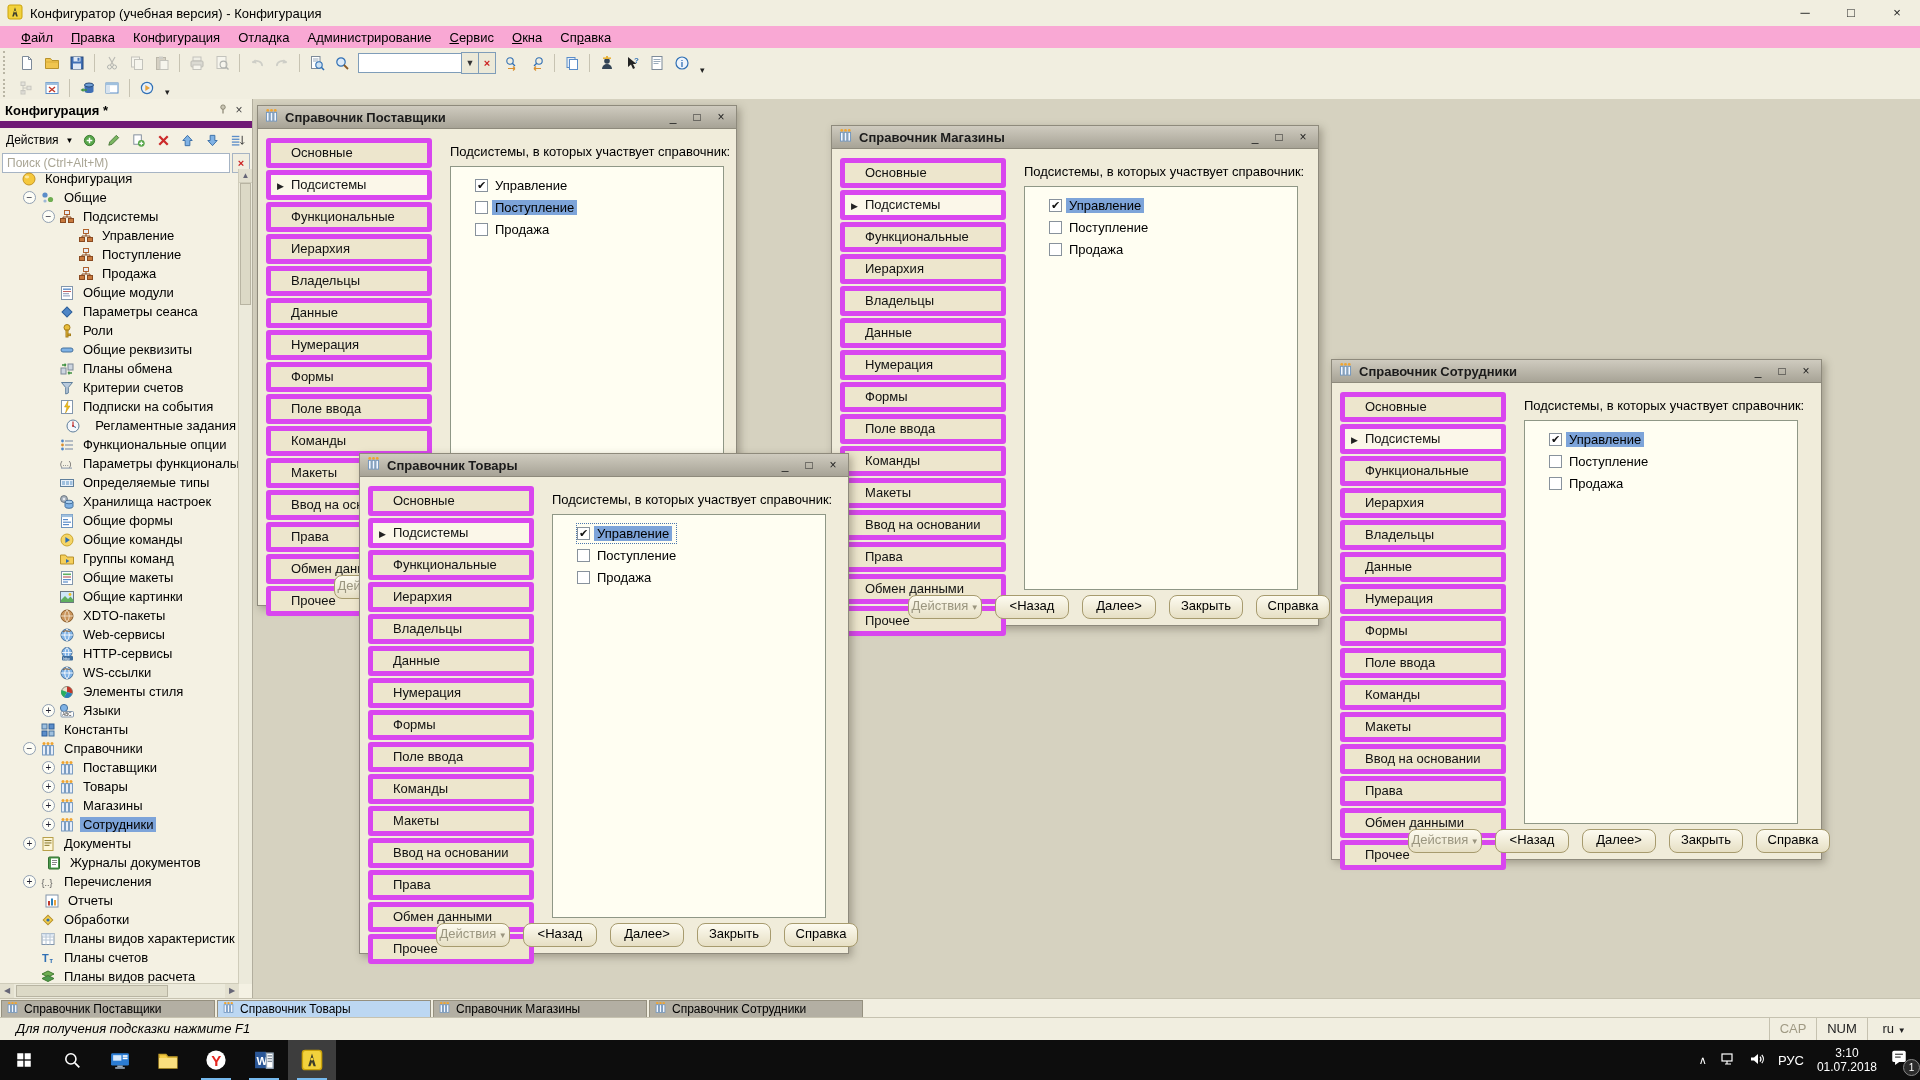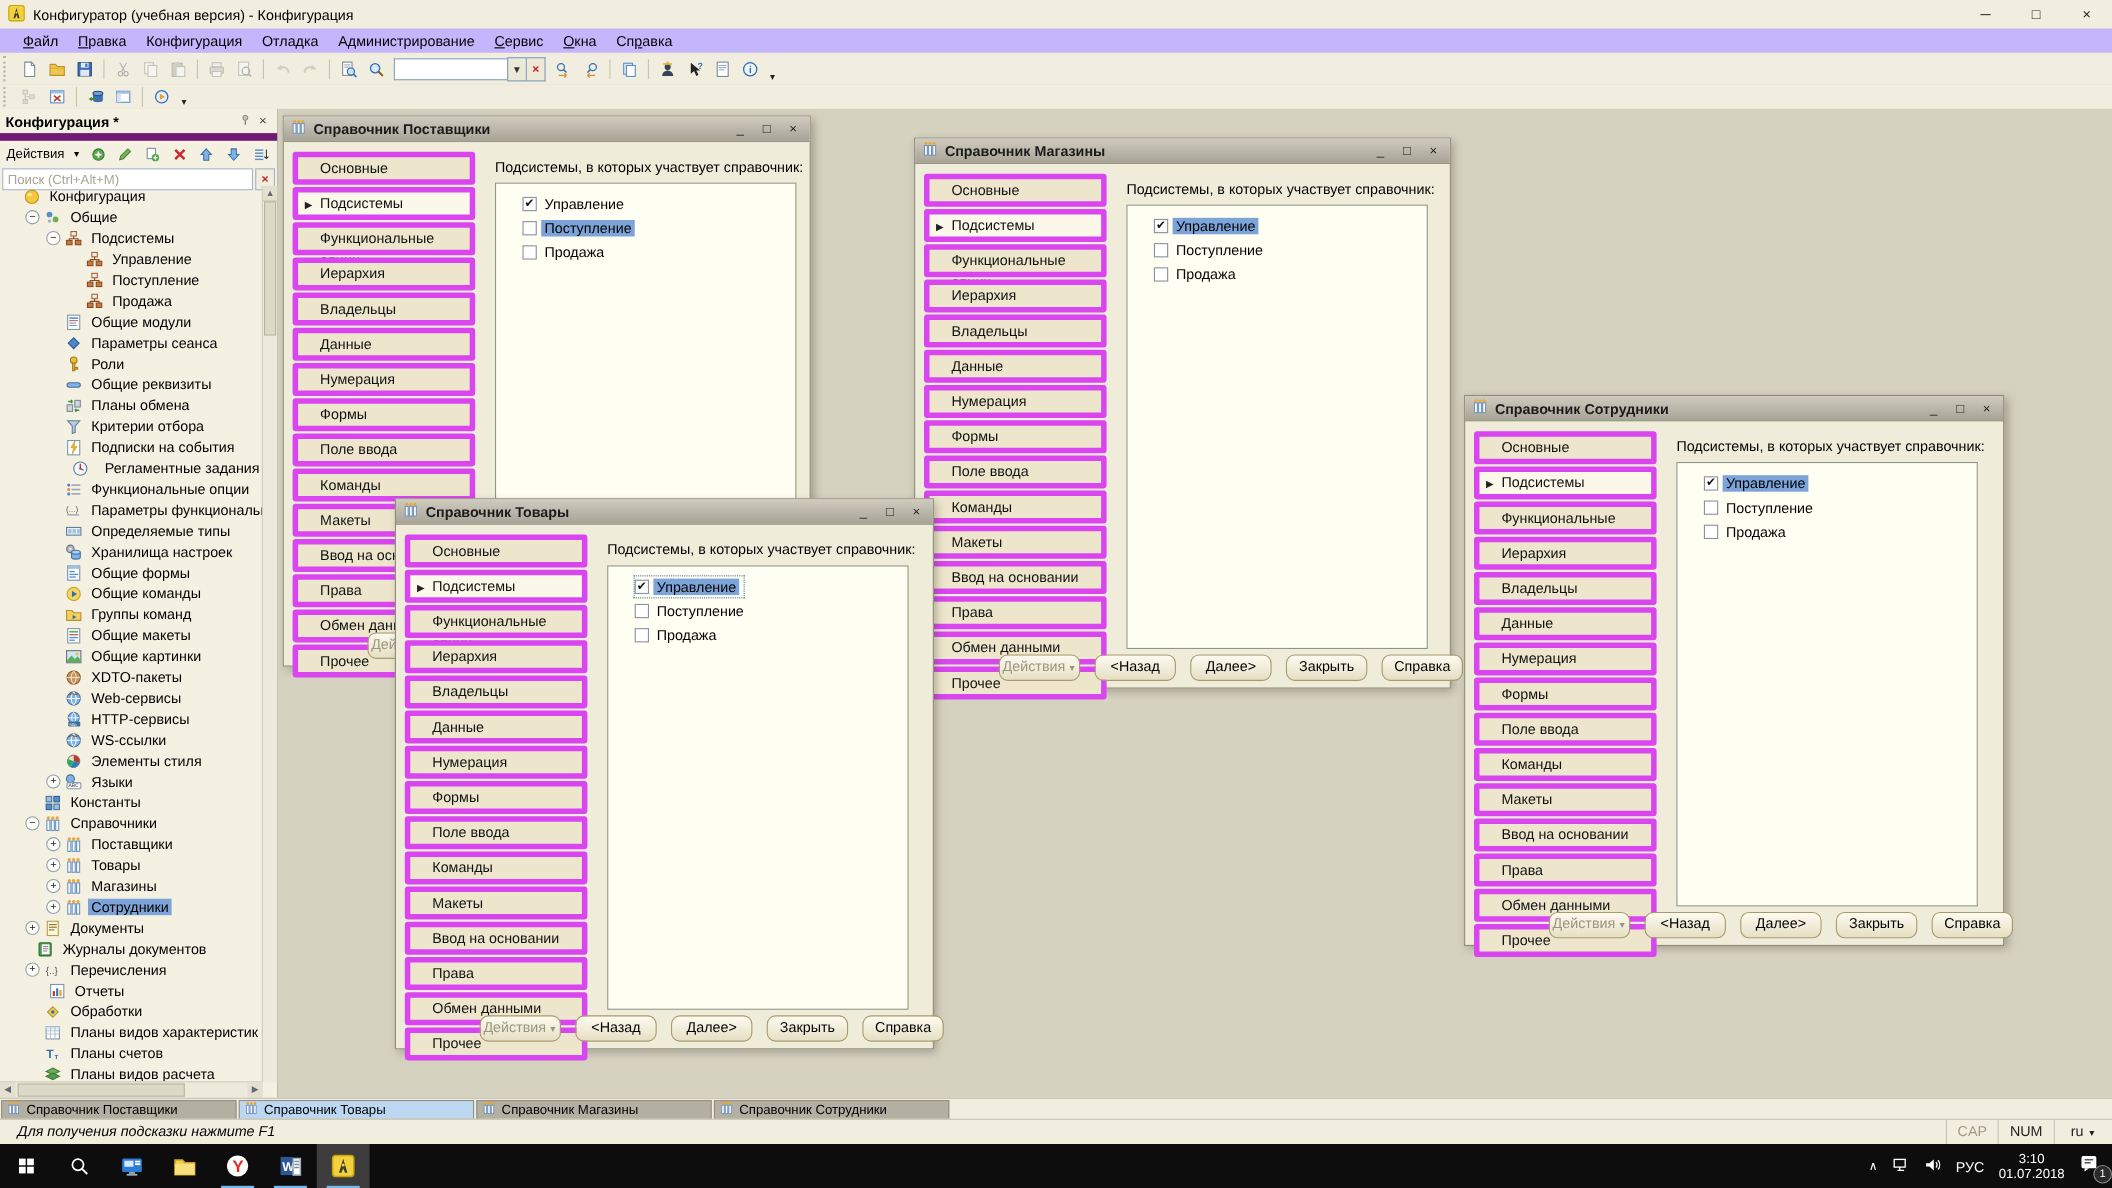--- a/index.html
+++ b/index.html
@@ -4,21 +4,21 @@
 <style>
   html,body{margin:0;padding:0;}
   body{width:1920px;height:1080px;position:relative;overflow:hidden;
        font-family:"Liberation Sans",sans-serif;font-size:13px;color:#000;background:#d6d2c0;}
   
   .titlebar{position:absolute;left:0;top:0;right:0;height:26px;background:#f1eee0;
             display:flex;align-items:center;gap:7px;padding-left:7px;border-bottom:1px solid #e2dfcf;}
   .titlebar .caption{font-size:13px;}
   .main-controls{margin-left:auto;display:flex;height:100%;}
   .main-ctl{width:46px;text-align:center;line-height:26px;font-size:13px;color:#222;}
-  .menubar{position:absolute;left:0;top:26px;right:0;height:22px;background:#c4b5fd;
+  .menubar{position:absolute;left:0;top:26px;right:0;height:22px;background:#f9a8d4;
            display:flex;align-items:center;padding-left:12px;}
   .menu-item{padding:2px 9px;cursor:default;}
   .menu-item u{text-decoration:underline;}
   .toolbar{position:absolute;left:0;right:0;background:#f1eee0;display:flex;align-items:center;gap:3px;}
   .toolbar.row1{top:48px;height:29px;}
   .toolbar.row2{top:77px;height:22px;border-bottom:1px solid #d9d5c4;}
   .grip{width:5px;height:80%;margin:0 3px;border-left:2px dotted #b9b5a4;}
   .tbtn{width:22px;height:22px;display:flex;align-items:center;justify-content:center;border-radius:2px;}
   .tbtn svg{width:16px;height:16px;}
   .tbtn.disabled{opacity:.42;filter:grayscale(80%);}
@@ -498,21 +498,21 @@
             <path d="M3 4 h4 M7 4 l-1.4 -1.4 M7 4 l-1.4 1.4" stroke="#3f9142" fill="none" stroke-width="1.3"></path>
             <path d="M13 12 h-4 M9 12 l1.4 -1.4 M9 12 l1.4 1.4" stroke="#3f9142" fill="none" stroke-width="1.3"></path>
           </svg></span>
         <span class="tree-label">Планы обмена</span>
       </div>
       <div class="tree-row" style="padding-left: 42px;">
         <span class="exp none"></span>
         <span class="tree-icon"><svg viewBox="0 0 16 16" xmlns="http://www.w3.org/2000/svg">
             <path d="M2.5 2.5 h11 l-4.2 5 v5.5 l-2.6 1 v-6.5 z" fill="#b9cbdd" stroke="#5f7f9c"></path>
           </svg></span>
-        <span class="tree-label">Критерии отбора</span>
+        <span class="tree-label">Критерии счетов</span>
       </div>
       <div class="tree-row" style="padding-left: 42px;">
         <span class="exp none"></span>
         <span class="tree-icon"><svg viewBox="0 0 16 16" xmlns="http://www.w3.org/2000/svg">
             <rect x="2.5" y="1.5" width="11" height="13" fill="#fff" stroke="#8296ac"></rect>
             <path d="M9 2 l-3.5 6 h2.5 l-1.5 6 4.5 -7 h-2.5 z" fill="#f4c01e" stroke="#bb8d07" stroke-width=".5"></path>
           </svg></span>
         <span class="tree-label">Подписки на события</span>
       </div>
       <div class="tree-row" style="padding-left: 42px; justify-content: space-between;">
@@ -740,21 +740,21 @@
       <div class="tree-row" style="padding-left: 23px;">
         <span class="exp">+</span>
         <span class="tree-icon"><svg viewBox="0 0 16 16" xmlns="http://www.w3.org/2000/svg">
             <rect x="3" y="1.5" width="10" height="13" fill="#fdf6d8" stroke="#b8a04a"></rect>
             <rect x="4.5" y="4" width="7" height="1.1" fill="#8f7f35"></rect>
             <rect x="4.5" y="6.4" width="7" height="1.1" fill="#8f7f35"></rect>
             <rect x="4.5" y="8.8" width="5" height="1.1" fill="#8f7f35"></rect>
           </svg></span>
         <span class="tree-label">Документы</span>
       </div>
-      <div class="tree-row" style="padding-left: 16px; text-align: center;">
+      <div class="tree-row" style="padding-left: 29px; text-align: center;">
         <span class="exp none"></span>
         <span class="tree-icon"><svg viewBox="0 0 16 16" xmlns="http://www.w3.org/2000/svg">
             <rect x="2.5" y="2" width="11" height="12" rx="1" fill="#4e9a4e" stroke="#2f6f2f"></rect>
             <rect x="5" y="3.5" width="7" height="9" fill="#fff"></rect>
             <rect x="6" y="5" width="5" height="1" fill="#888"></rect>
             <rect x="6" y="7" width="5" height="1" fill="#888"></rect>
             <rect x="6" y="9" width="4" height="1" fill="#888"></rect>
           </svg></span>
         <span class="tree-label">Журналы документов</span>
       </div>

